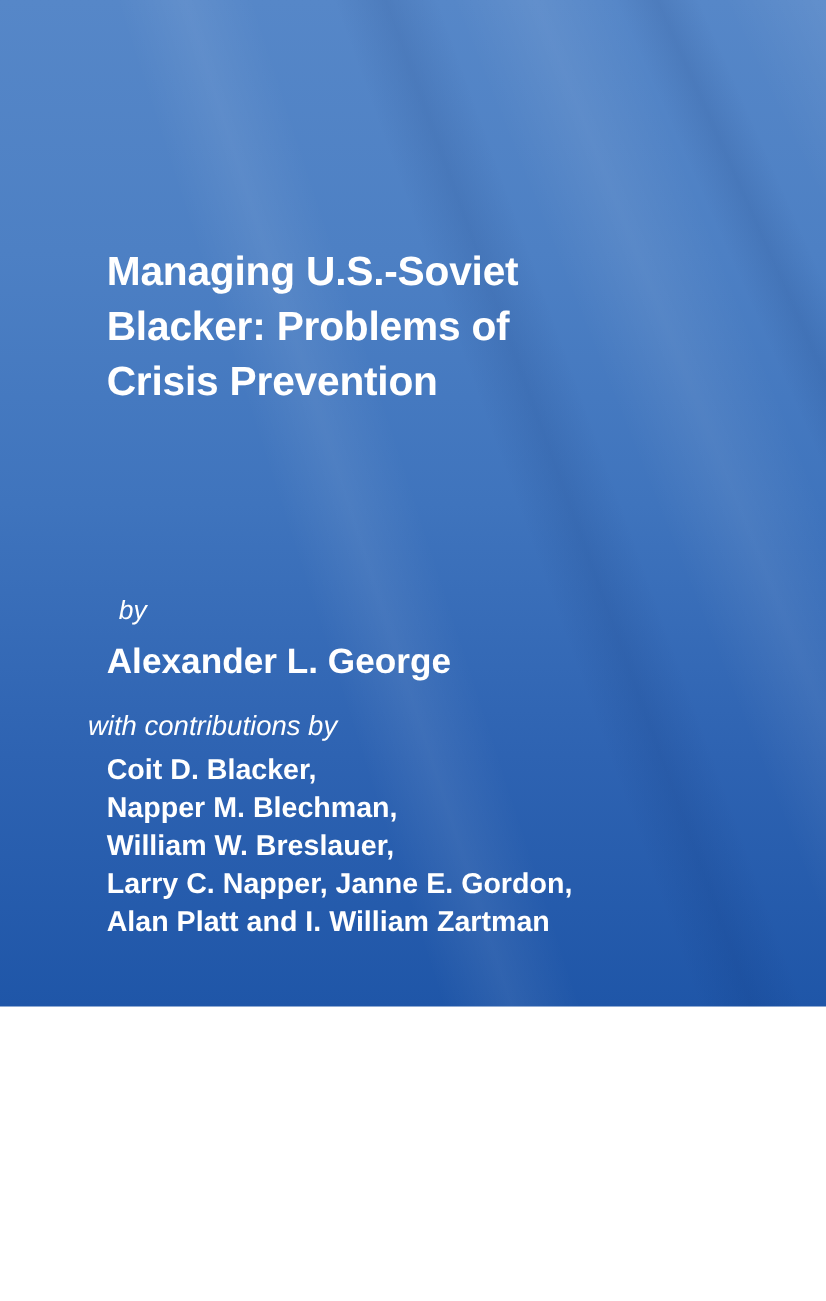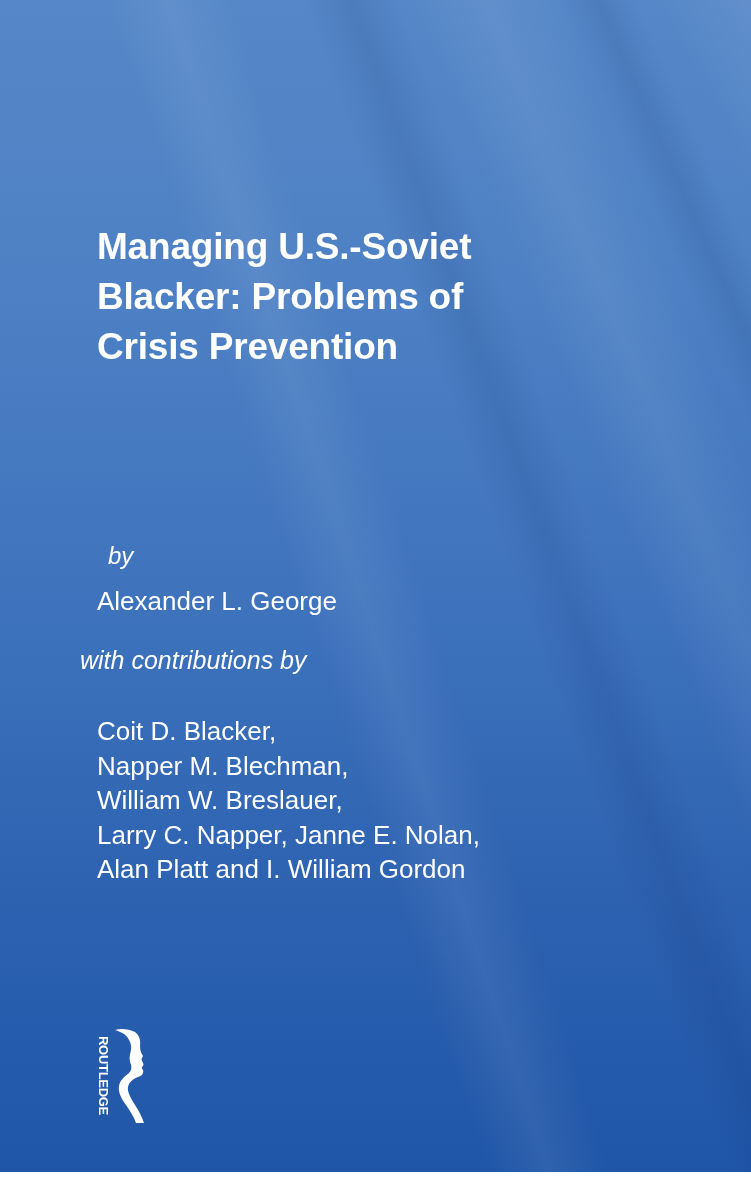--- a/index.html
+++ b/index.html
@@ -8,21 +8,21 @@
     }
     body {
       width: 751px;
       height: 1183px;
       overflow: hidden;
       font-family: "Liberation Sans", sans-serif;
     }
     .cover {
       position: relative;
       width: 751px;
-      height: 1172px;
+      height: 915px;
       overflow: hidden;
       background: linear-gradient(180deg, #5687c8 0%, #4d80c4 25%, #3f74bd 50%, #2e63b2 75%, #1f56a8 100%);
     }
     
     .streak {
       position: absolute;
       top: -200px;
       width: 90px;
       height: 1700px;
       transform-origin: top left;
@@ -58,44 +58,43 @@
       color: #ffffff;
       font-style: italic;
       font-size: 24px;
       line-height: 30px;
     }
     .author {
       position: absolute;
       left: 97px;
       top: 585px;
       color: #ffffff;
-      font-weight: normal;
-      font-size: 26px;
+      font-weight: bold;
+      font-size: 32px;
       line-height: 32px;
       white-space: nowrap;
     }
     .with {
       position: absolute;
       left: 80px;
       top: 644px;
       color: #ffffff;
       font-style: italic;
       font-size: 25px;
       line-height: 32px;
       white-space: nowrap;
     }
     .contributors {
       position: absolute;
       left: 97px;
       top: 682px;
       color: #ffffff;
-      font-weight: normal;
+      font-weight: bold;
       font-size: 26px;
       line-height: 34.5px;
-      margin-top: 32px;
     }
     .contributors .line { display: block; white-space: nowrap; }
 
     .logo {
       position: absolute;
       left: 94px;
       top: 1028px;
       width: 64px;
       height: 96px;
     }
@@ -139,22 +138,22 @@
   </h1>
 
   <div class="by">by</div>
   <div class="author">Alexander L. George</div>
   <div class="with">with contributions by</div>
 
   <div class="contributors">
     <span class="line">Coit D. Blacker,</span>
     <span class="line">Napper M. Blechman,</span>
     <span class="line">William W. Breslauer,</span>
-    <span class="line">Larry C. Napper, Janne E. Nolan,</span>
-    <span class="line">Alan Platt and I. William Gordon</span>
+    <span class="line">Larry C. Napper, Janne E. Gordon,</span>
+    <span class="line">Alan Platt and I. William Zartman</span>
   </div>
 
   <div class="logo">
     <div class="logo-text">ROUTLEDGE</div>
     <svg class="logo-mark" viewBox="0 0 44 96" xmlns="http://www.w3.org/2000/svg">
       <path fill="#ffffff" d="M2 2
         C8 0, 16 1, 22 4
         C26 7, 28 12, 27 18
         C27 22, 28 25, 30 28
         C29 30, 28 31, 29 33

